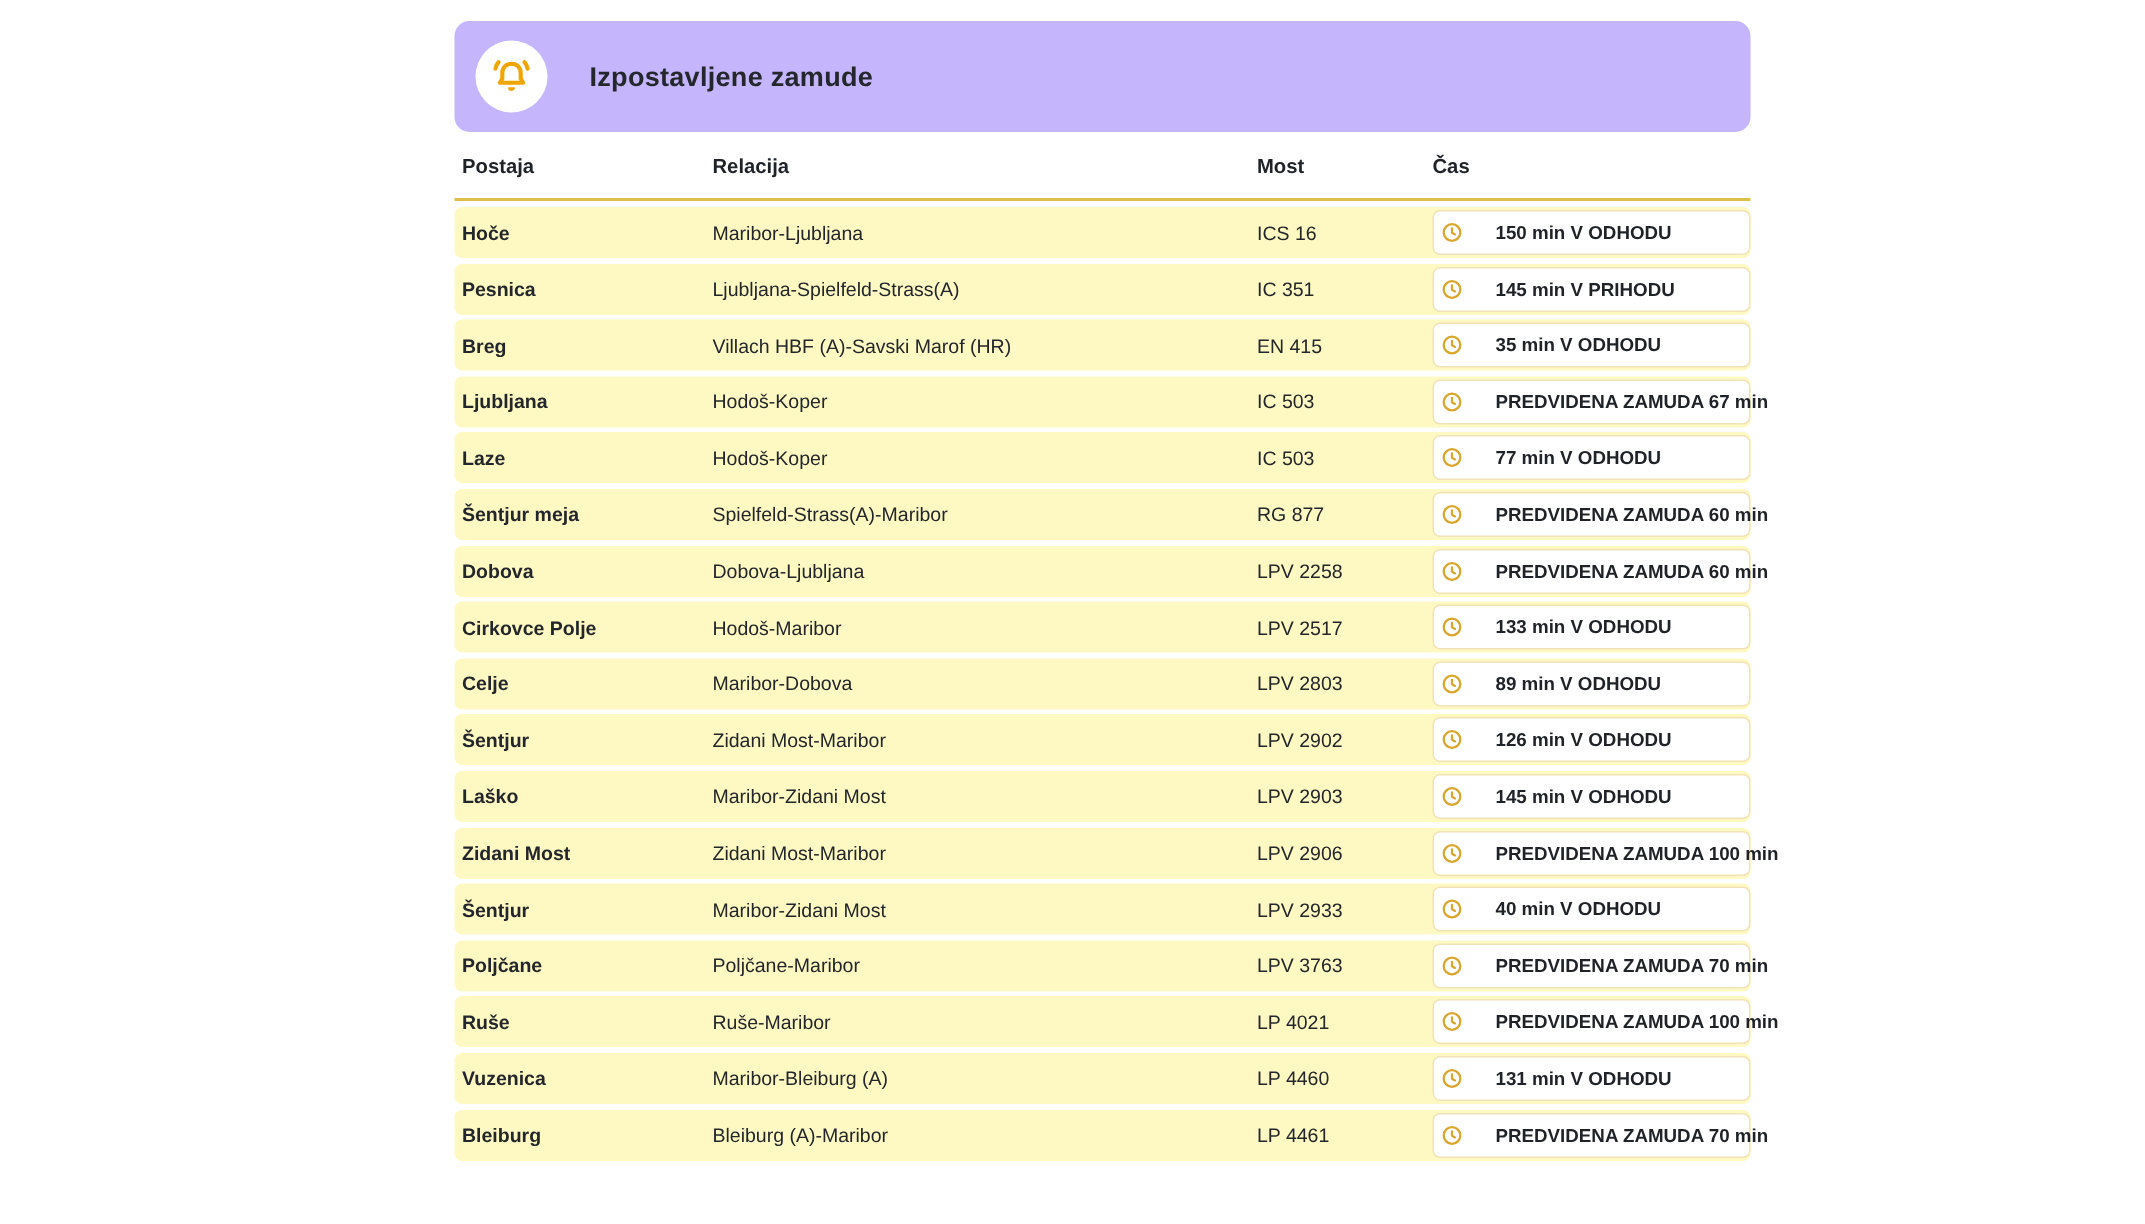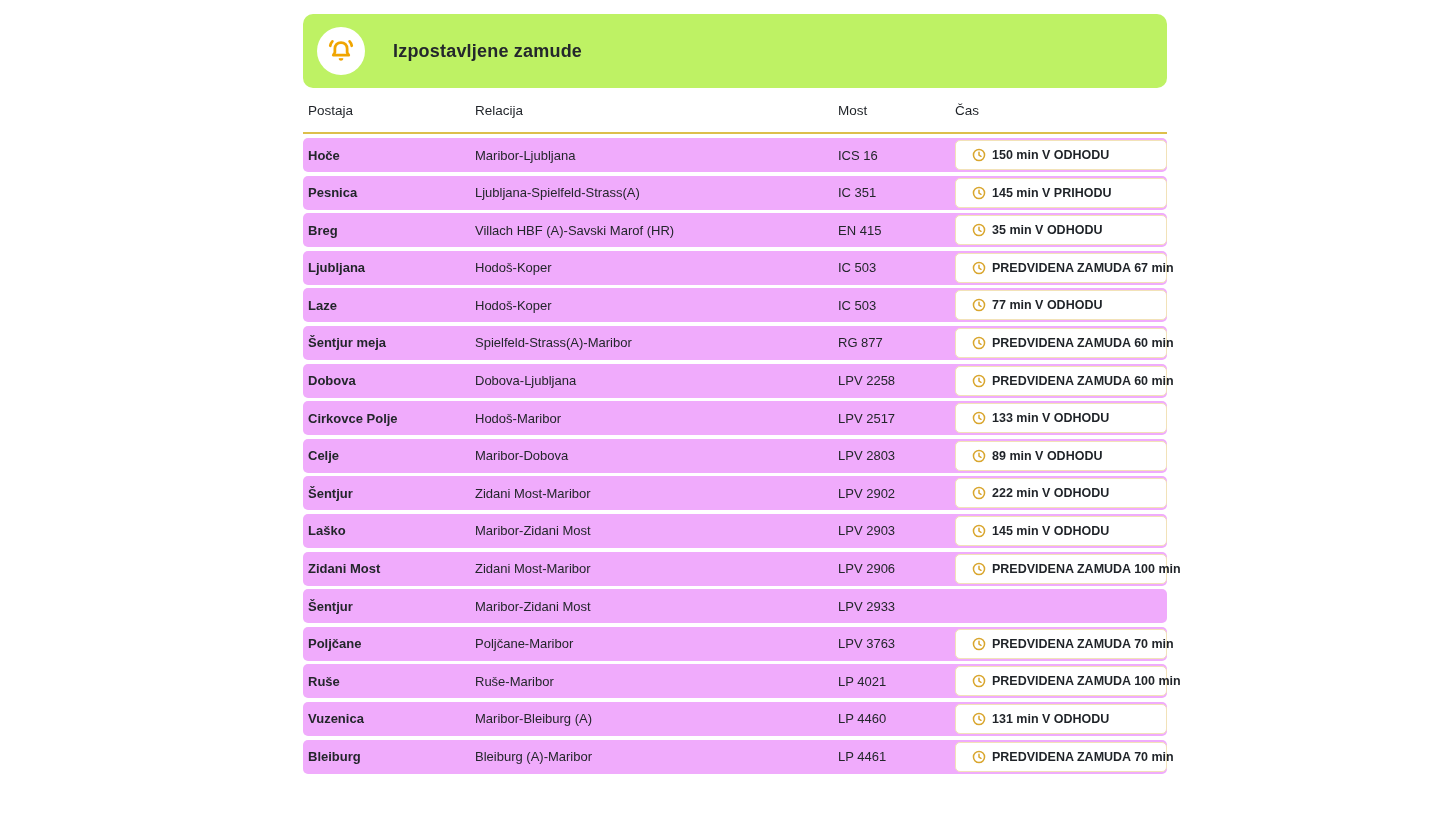--- a/index.html
+++ b/index.html
@@ -11,21 +11,21 @@
     overflow: hidden;
   }
   .card {
     position: absolute;
     left: 303px; top: 14px;
     width: 864px;
   }
   
   .card-header {
     height: 74px;
-    background: #bef264;
+    background: #c4b5fd;
     border-radius: 10px;
     display: flex;
     align-items: center;
     padding-left: 14px;
   }
   .bell-circle {
     width: 48px; height: 48px;
     border-radius: 50%;
     background: #ffffff;
     display: flex;
@@ -45,29 +45,29 @@
     display: grid;
     grid-template-columns: 172px 363px 117px 212px;
   }
   .table-head {
     height: 46px;
     align-items: center;
     border-bottom: 2px solid #ddbf4b;
   }
   .th {
     font-size: 13.5px;
-    font-weight: 400;
+    font-weight: 700;
     color: #1f2328;
   }
   .th.c1, .td.c1 { padding-left: 5px; }
   .rows { margin-top: 4px; }
   .row {
     height: 34px;
     margin-bottom: 3.6px;
-    background: #f0abfc;
+    background: #fef9c3;
     border-radius: 5px;
     align-items: center;
   }
   .td {
     font-size: 13px;
     color: #23262b;
     white-space: nowrap;
     overflow: hidden;
   }
   .td.station { font-weight: 700; }
@@ -77,22 +77,22 @@
     align-items: center;
   }
   .time-badge {
     width: 100%;
     height: 30px;
     background: #ffffff;
     border: 1px solid #f2e2b8;
     border-radius: 5px;
     display: flex;
     align-items: center;
-    padding-left: 16px;
-    gap: 6px;
+    padding-left: 5px;
+    gap: 22px;
   }
   .time-badge .label {
     font-size: 12.5px;
     font-weight: 700;
     color: #1f2328;
     white-space: nowrap;
   }
   .icon-svg { display: block; }
 </style>
 </head>
@@ -280,21 +280,21 @@
     <div class="td">Zidani Most-Maribor</div>
     <div class="td">LPV 2902</div>
     <div class="badge-cell">
       <div class="time-badge">
         <span>
           <svg class="icon-svg" width="14" height="14" viewBox="0 0 24 24" fill="none" stroke="#d9a62e" stroke-width="2.6" stroke-linecap="round" stroke-linejoin="round">
             <circle cx="12" cy="12" r="9.5"></circle>
             <path d="M12 7.2v5l3.4 2"></path>
           </svg>
         </span>
-        <span class="label">222 min V ODHODU</span>
+        <span class="label">126 min V ODHODU</span>
       </div>
     </div>
   </div>
 
   <div class="row grid-cols">
     <div class="td c1 station">Laško</div>
     <div class="td">Maribor-Zidani Most</div>
     <div class="td">LPV 2903</div>
     <div class="badge-cell">
       <div class="time-badge">
@@ -323,20 +323,31 @@
         </span>
         <span class="label">PREDVIDENA ZAMUDA 100 min</span>
       </div>
     </div>
   </div>
 
   <div class="row grid-cols">
     <div class="td c1 station">Šentjur</div>
     <div class="td">Maribor-Zidani Most</div>
     <div class="td">LPV 2933</div>
+    <div class="badge-cell">
+      <div class="time-badge">
+        <span>
+          <svg class="icon-svg" width="14" height="14" viewBox="0 0 24 24" fill="none" stroke="#d9a62e" stroke-width="2.6" stroke-linecap="round" stroke-linejoin="round">
+            <circle cx="12" cy="12" r="9.5"></circle>
+            <path d="M12 7.2v5l3.4 2"></path>
+          </svg>
+        </span>
+        <span class="label">40 min V ODHODU</span>
+      </div>
+    </div>
   </div>
 
   <div class="row grid-cols">
     <div class="td c1 station">Poljčane</div>
     <div class="td">Poljčane-Maribor</div>
     <div class="td">LPV 3763</div>
     <div class="badge-cell">
       <div class="time-badge">
         <span>
           <svg class="icon-svg" width="14" height="14" viewBox="0 0 24 24" fill="none" stroke="#d9a62e" stroke-width="2.6" stroke-linecap="round" stroke-linejoin="round">

